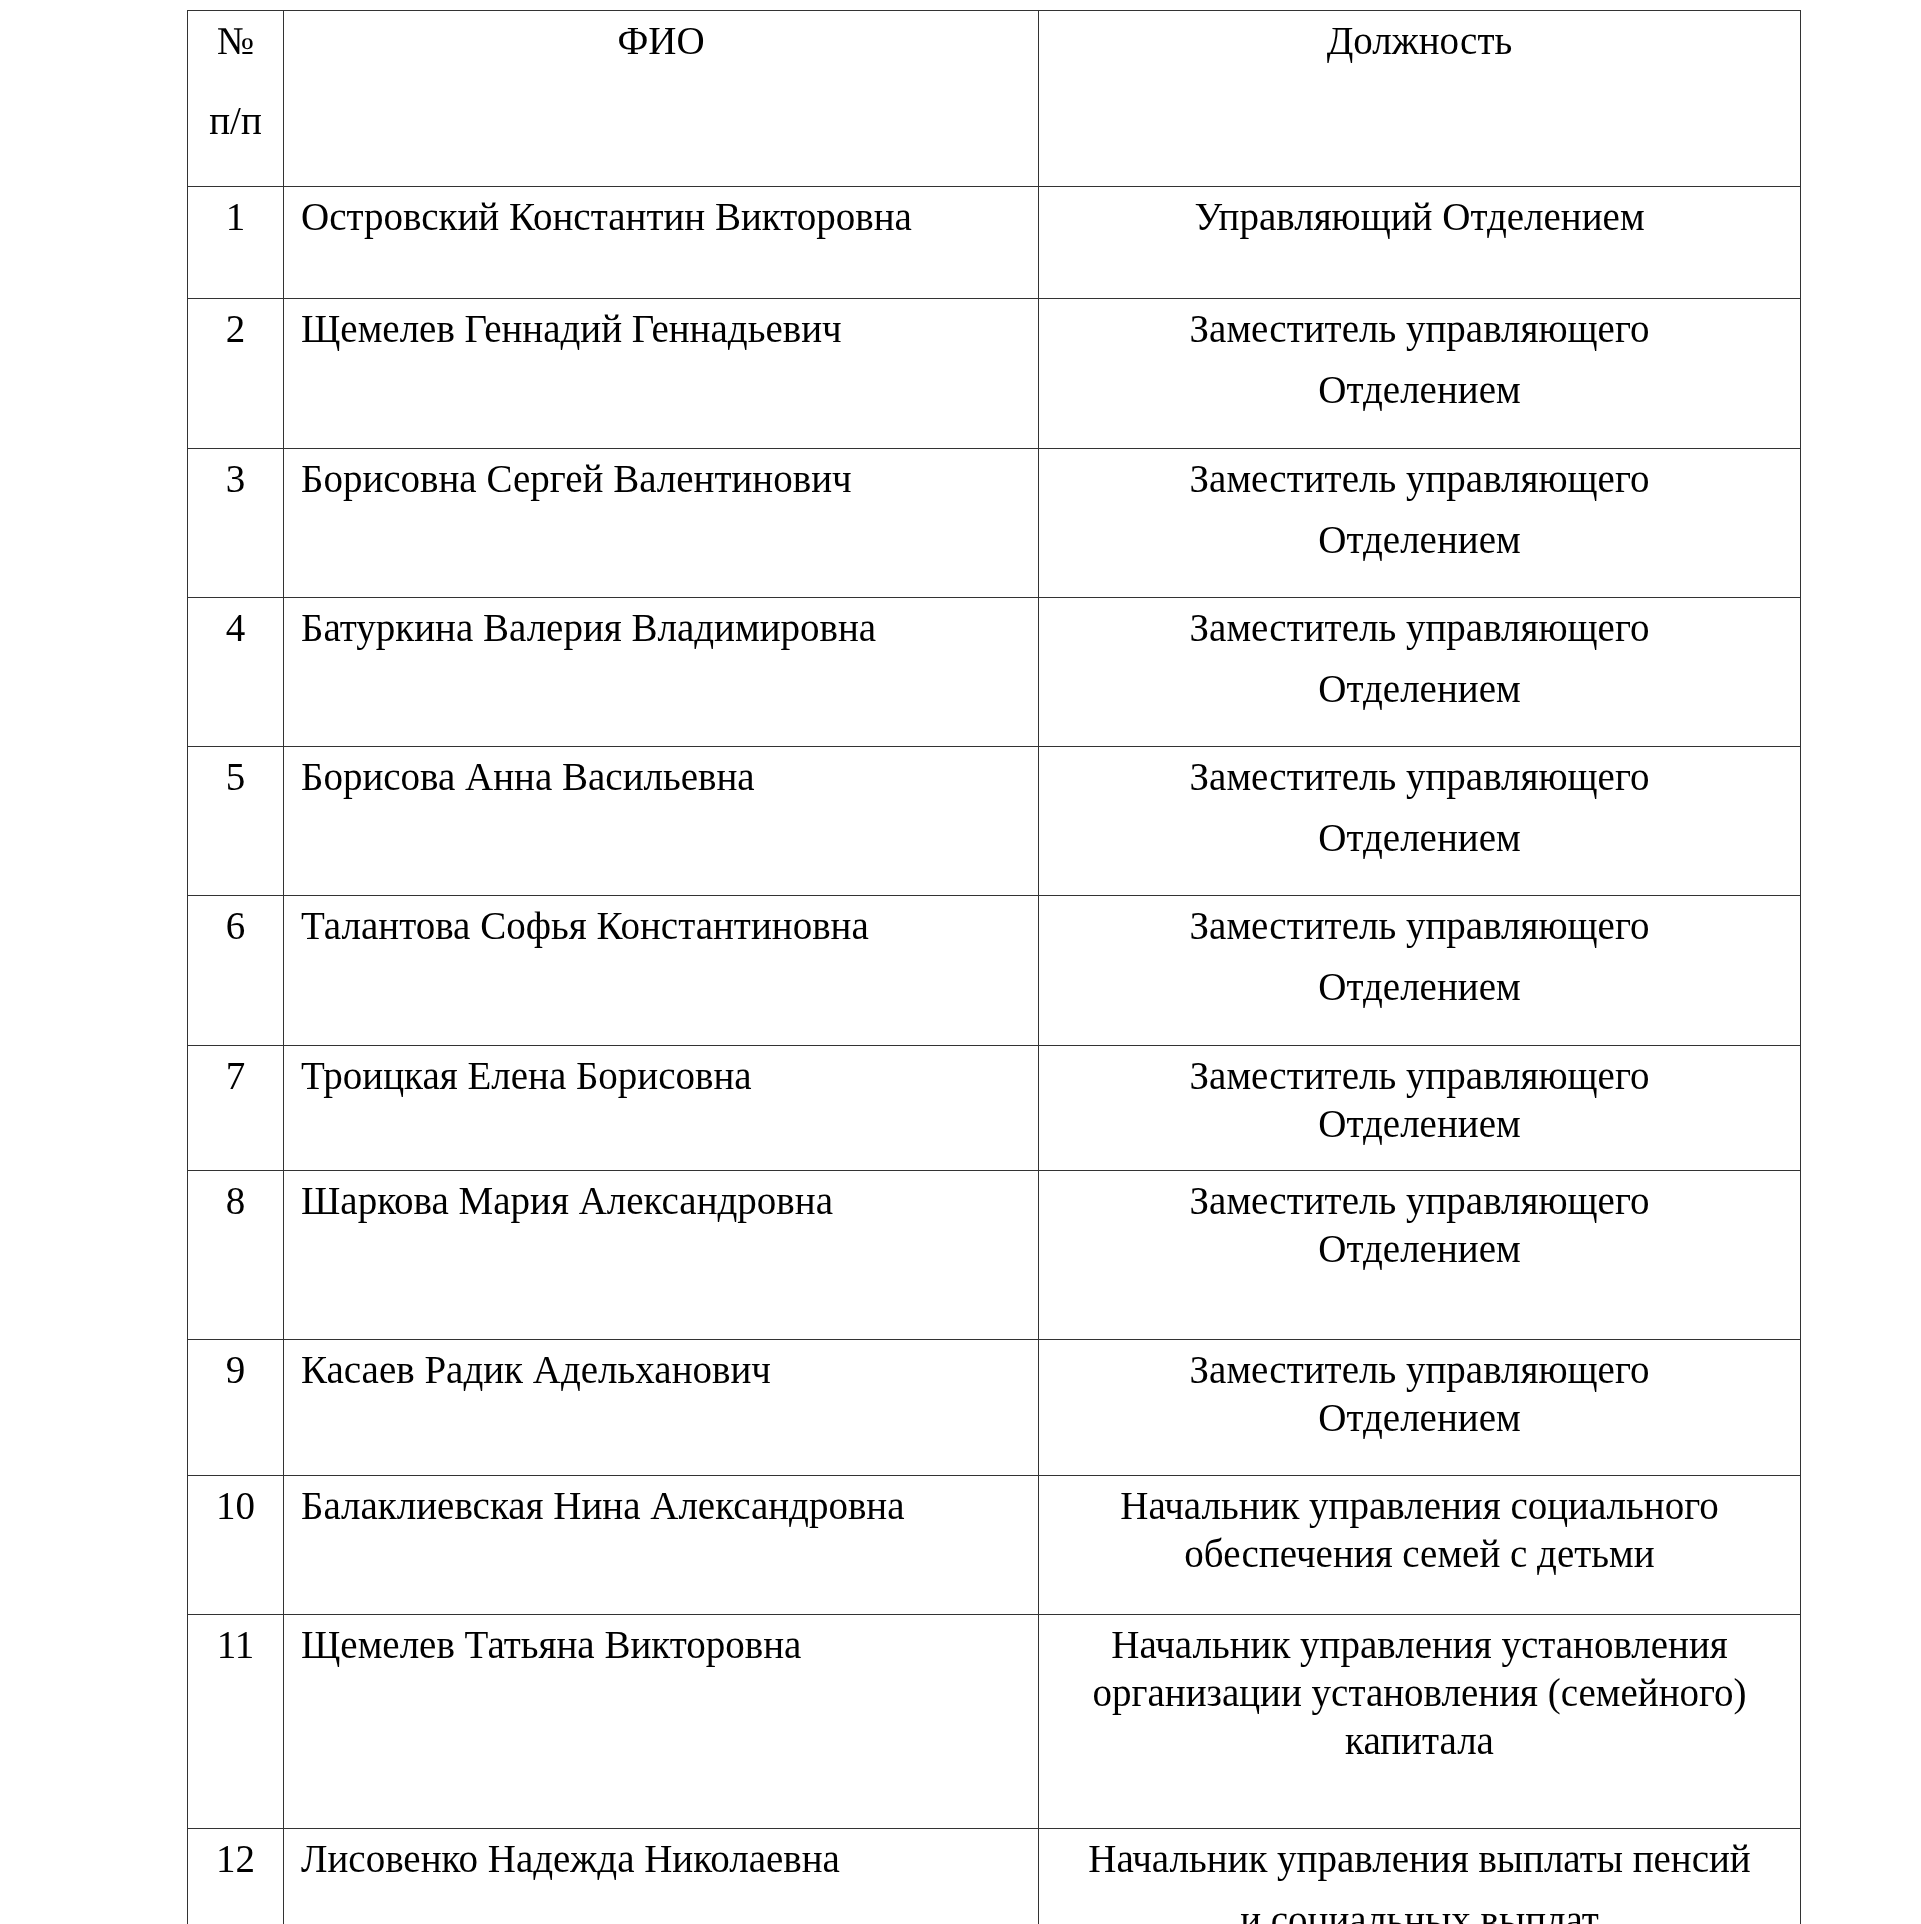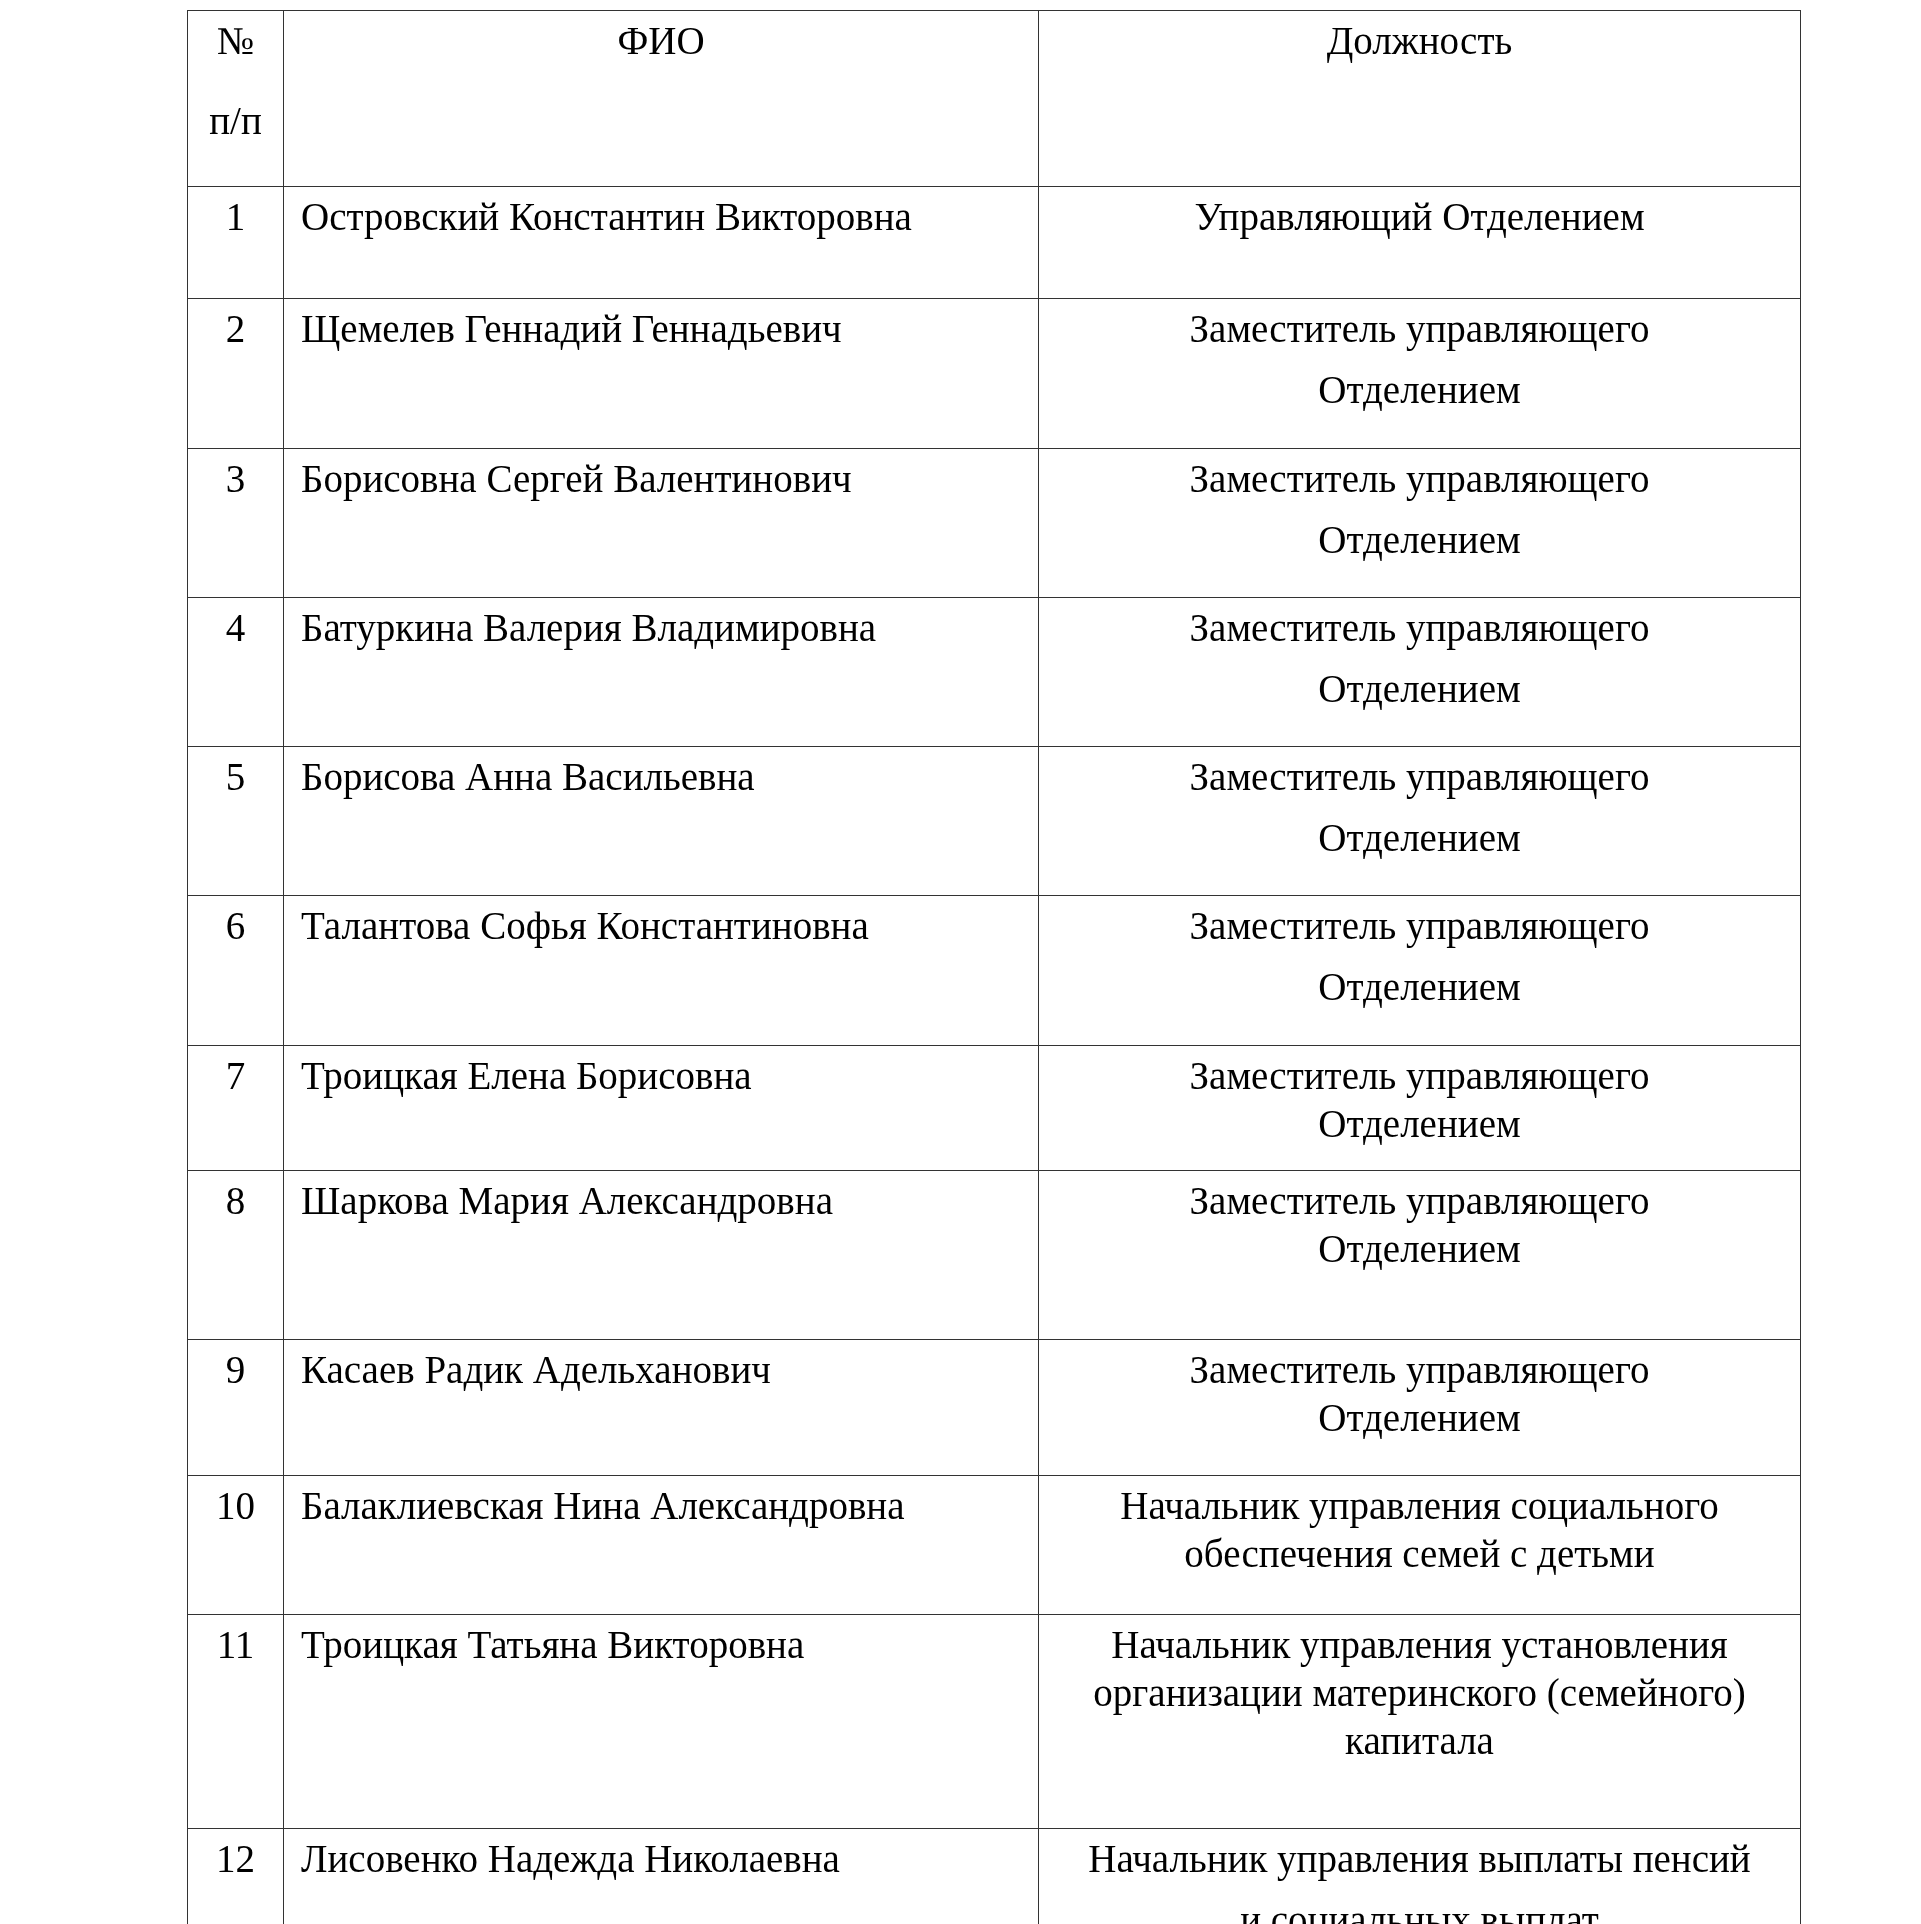--- a/index.html
+++ b/index.html
@@ -109,24 +109,24 @@
       <tr style="height: 139px;">
         <td class="num">10</td>
         <td>Балаклиевская Нина Александровна</td>
         <td>
           <span class="pos-line">Начальник управления социального</span>
           <span class="pos-line">обеспечения семей с детьми</span>
         </td>
       </tr>
       <tr style="height: 214px; margin-top: 12px;">
         <td class="num">11</td>
-        <td>Троицкая Татьяна Викторовна</td>
+        <td>Щемелев Татьяна Викторовна</td>
         <td>
           <span class="pos-line">Начальник управления установления</span>
-          <span class="pos-line">организации материнского (семейного)</span>
+          <span class="pos-line">организации установления (семейного)</span>
           <span class="pos-line">капитала</span>
         </td>
       </tr>
       <tr style="height: 136px;">
         <td class="num">12</td>
         <td>Лисовенко Надежда Николаевна</td>
         <td>
           <span class="pos-line">Начальник управления выплаты пенсий</span>
           <span class="pos-line" style="margin-top: 12.4px;">и социальных выплат</span>
         </td>

